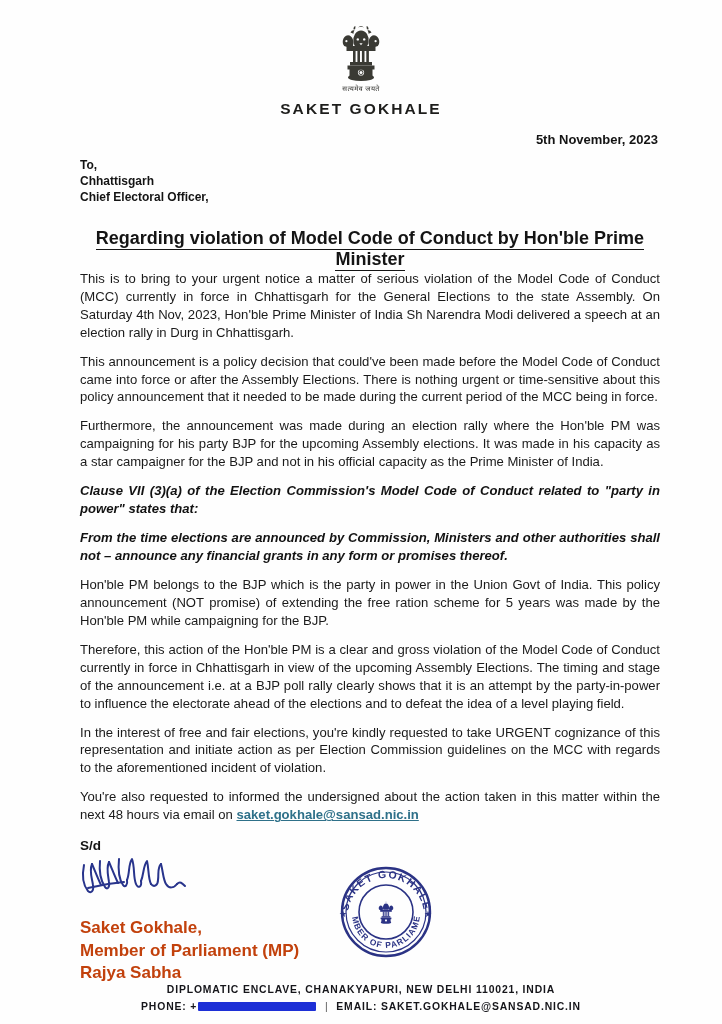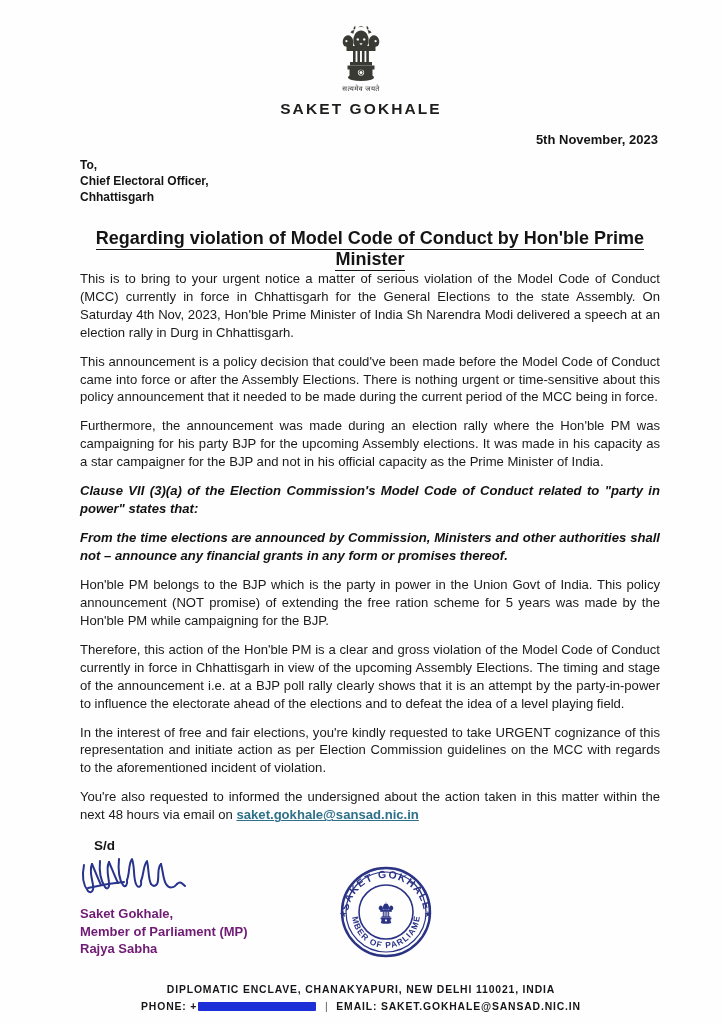--- a/index.html
+++ b/index.html
@@ -119,32 +119,31 @@
 
   
   .sig-block {
     position: relative;
     margin-top: 14px;
   }
   .sd {
     font-size: 13.5px;
     font-weight: bold;
     color: #141414;
-    margin-left: 14px;
   }
   .signature-img {
     margin: 2px 0 0 -2px;
     display: block;
   }
   .sig-name {
-    margin-top: 8px;
-    font-size: 13px;
+    margin-top: 20px;
+    font-size: 17px;
     font-weight: bold;
     line-height: 1.33;
-    color: #701a75;
+    color: #c2410c;
   }
   .seal {
     position: absolute;
     left: 250px;
     top: 18px;
   }
 
   
   .footer {
     position: absolute;
@@ -227,22 +226,22 @@
     <div class="emblem-motto">सत्यमेव जयते</div>
     <div class="lh-name">Saket Gokhale</div>
   </div>
 
   <div class="content">
 
     <div class="date-line">5th November, 2023</div>
 
     <div class="addressee">
       <div>To,</div>
+      <div>Chhattisgarh</div>
       <div>Chief Electoral Officer,</div>
-      <div>Chhattisgarh</div>
     </div>
 
     <div class="subject">
       <span>Regarding violation of Model Code of Conduct by Hon'ble Prime Minister</span>
     </div>
 
     <p class="para">This is to bring to your urgent notice a matter of serious violation of the Model Code of Conduct (MCC) currently in force in Chhattisgarh for the General Elections to the state Assembly. On Saturday 4th Nov, 2023, Hon'ble Prime Minister of India Sh Narendra Modi delivered a speech at an election rally in Durg in Chhattisgarh.</p>
     <p class="para">This announcement is a policy decision that could've been made before the Model Code of Conduct came into force or after the Assembly Elections. There is nothing urgent or time-sensitive about this policy announcement that it needed to be made during the current period of the MCC being in force.</p>
     <p class="para">Furthermore, the announcement was made during an election rally where the Hon'ble PM was campaigning for his party BJP for the upcoming Assembly elections. It was made in his capacity as a star campaigner for the BJP and not in his official capacity as the Prime Minister of India.</p>
     <p class="para quote">Clause VII (3)(a) of the Election Commission's Model Code of Conduct related to "party in power" states that:</p>

